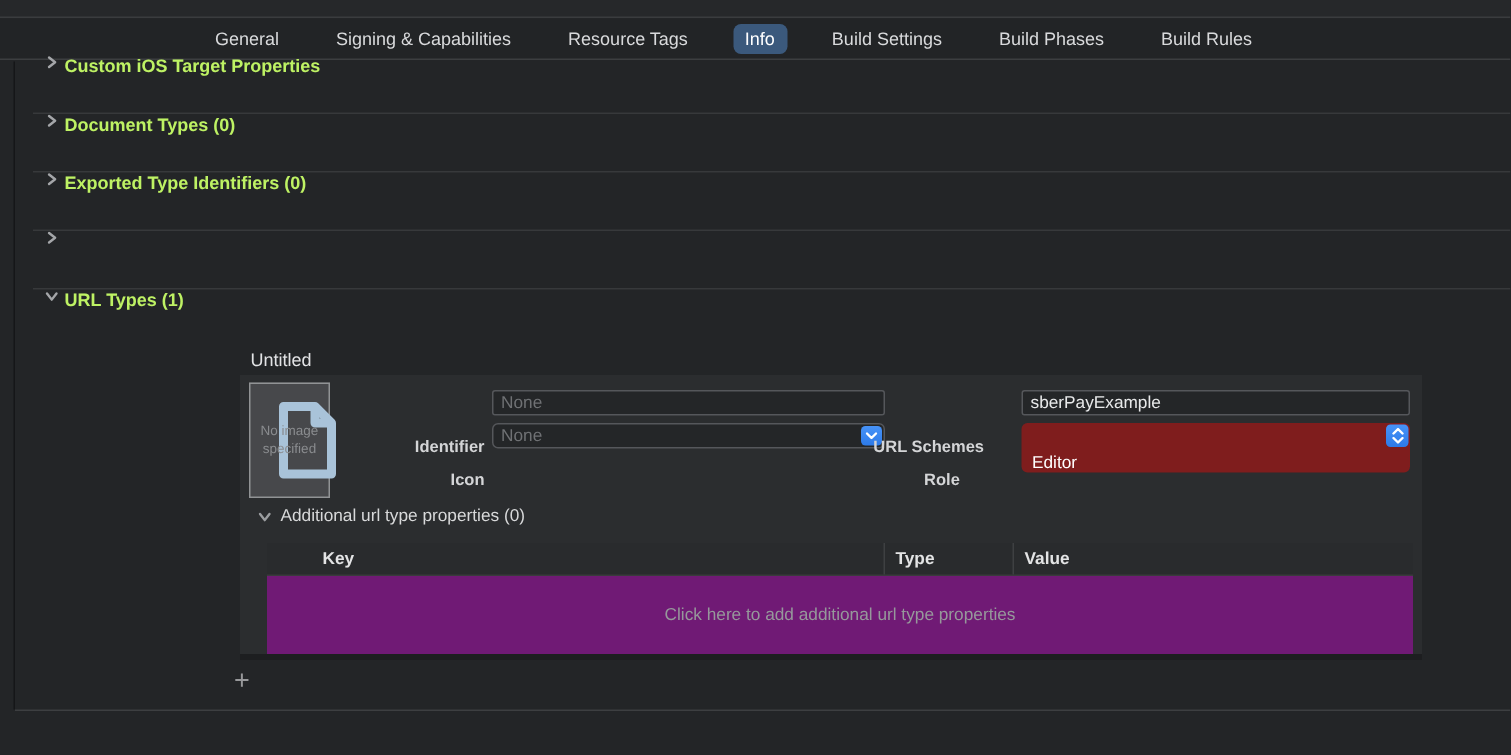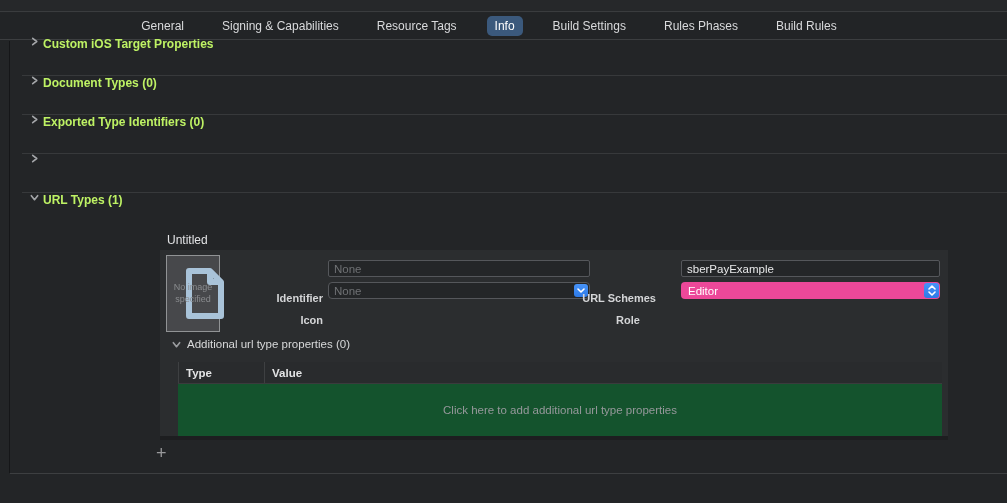--- a/index.html
+++ b/index.html
@@ -71,23 +71,23 @@
     position:absolute; height:17px; background:#242628; border:1px solid #55575b;
     border-radius:4px; font-size:11.5px; color:#6f7174; padding-left:5px;
     display:flex; align-items:center;
   }
   .combo .combo-btn{
     position:absolute; right:1px; top:1px; width:14px; height:13px; border-radius:3px;
     background:linear-gradient(#4793f8,#2d7ae8);
     display:flex; align-items:center; justify-content:center;
   }
   .popup{
-    position:absolute; height:17px; background:#ec4899; border-radius:4px;
+    position:absolute; height:33px; background:#7f1d1d; border-radius:4px;
     font-size:11.5px; color:#ffffff; padding-left:7px;
-    display:flex; align-items:center;
+    display:flex; align-items:flex-end;
   }
   .popup .combo-btn{
     position:absolute; right:1px; top:1px; width:15px; height:15px; border-radius:3px;
     background:linear-gradient(#4793f8,#2d7ae8);
     display:flex; flex-direction:column; align-items:center; justify-content:center; gap:1px;
   }
   .wchev{ width:8px; height:5px; }
   .wchev polyline{ fill:none; stroke:#ffffff; stroke-width:1.6; stroke-linecap:round; stroke-linejoin:round; }
   .additional-header{
     position:absolute; left:12px; top:88px; display:flex; align-items:center; gap:6px;
@@ -97,21 +97,21 @@
   .proptable{ position:absolute; left:18px; top:112px; width:764px; }
   .pt-header{
     height:22px; background:#292b2d; display:flex; align-items:center;
     font-size:11.5px; font-weight:bold; color:#e3e4e5;
     border-bottom:1px solid #3a3b3d;
   }
   .pt-col-key{ width:411px; padding-left:37px; }
   .pt-col-type{ width:86px; padding-left:7px; border-left:1px solid #3e4042; height:100%; display:flex; align-items:center; }
   .pt-col-value{ flex:1; padding-left:7px; border-left:1px solid #3e4042; height:100%; display:flex; align-items:center; }
   .pt-body{
-    height:52px; background:#14532d; display:flex; align-items:center; justify-content:center;
+    height:52px; background:#701a75; display:flex; align-items:center; justify-content:center;
     font-size:11.5px; color:#96989b;
   }
   .plus-btn{
     margin:5px 0 0 146px; width:20px; height:18px;
     font-size:18px; line-height:16px; color:#98999b; text-align:left; cursor:default;
   }
   .bottom-divider{
     position:absolute; top:473px; left:10px; right:0; border-top:1px solid #3d3f41;
   }
 </style>
@@ -119,21 +119,21 @@
 <body>
 
 <div class="toolbar-strip"></div>
 
 <div class="tabbar">
   <div class="tab">General</div>
   <div class="tab">Signing &amp; Capabilities</div>
   <div class="tab">Resource Tags</div>
   <div class="tab selected">Info</div>
   <div class="tab">Build Settings</div>
-  <div class="tab">Rules Phases</div>
+  <div class="tab">Build Phases</div>
   <div class="tab">Build Rules</div>
 </div>
 
 <div class="content-vline"></div>
 
 <div class="sections">
 
   <div class="srow">
     <svg class="chev" viewBox="0 0 10 10">
         <polyline points="3,1.5 7.5,5 3,8.5"></polyline>
@@ -214,20 +214,21 @@
 
     <div class="additional-header">
       <svg class="chev" viewBox="0 0 10 10">
           <polyline points="1.5,3 5,7.5 8.5,3"></polyline>
         </svg>
       <span>Additional url type properties (0)</span>
     </div>
 
     <div class="proptable">
       <div class="pt-header">
+        <div class="pt-col-key">Key</div>
         <div class="pt-col-type">Type</div>
         <div class="pt-col-value">Value</div>
       </div>
       <div class="pt-body">
         <span>Click here to add additional url type properties</span>
       </div>
     </div>
 
     <div class="card-bottom-strip"></div>
   </div>

